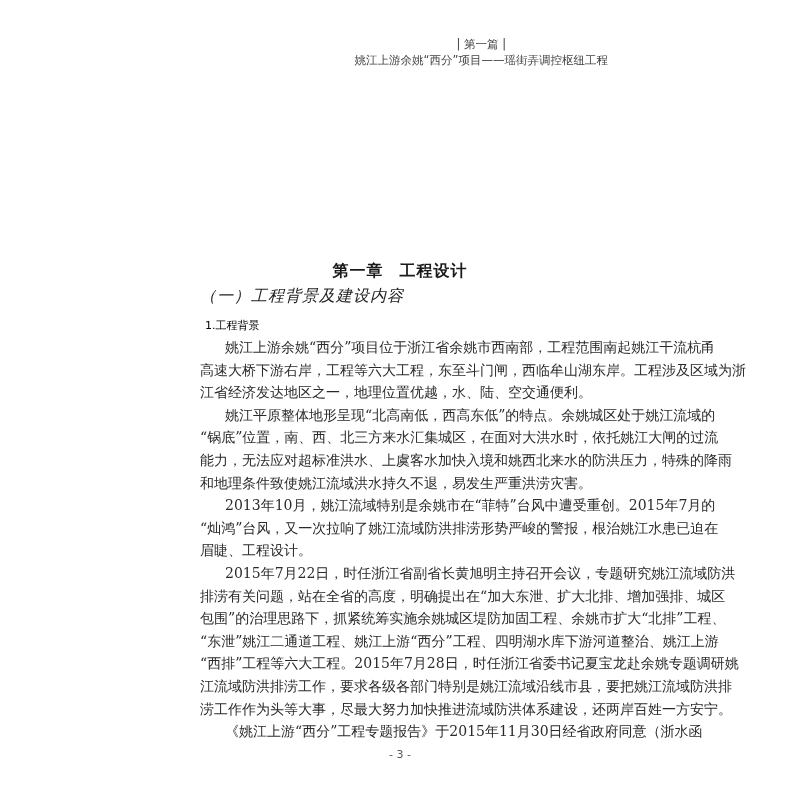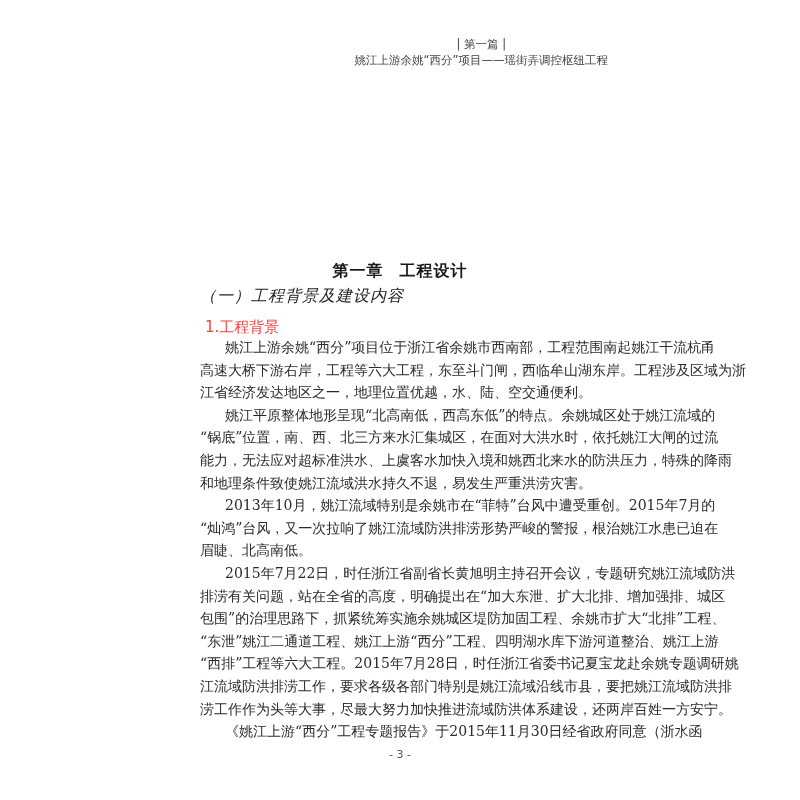--- a/index.html
+++ b/index.html
@@ -4,21 +4,21 @@
 <style>
   html, body { margin: 0; padding: 0; background: #ffffff; }
   body { width: 800px; height: 800px; position: relative; overflow: hidden; color: #222; }
   .page { position: absolute; left: 0; top: 0; width: 800px; height: 800px; }
   .running-head { position: absolute; right: 192px; top: 36px; text-align: right; font-family: "DejaVu Sans", sans-serif; font-size: 11.5px; color: #444; line-height: 16px; }
   .running-head .part { display: block; text-align: center; }
   .running-head .title { display: block; }
   .chapter-title { position: absolute; left: 0; width: 800px; top: 222px; text-align: center; font-family: "DejaVu Serif", serif; font-weight: bold; font-size: 16px; color: #1a1a1a; letter-spacing: 1px; margin-top: 39px; }
   .chapter-title span { margin: 0 8px; }
   .section-title { position: absolute; left: 200px; top: 286px; font-family: "DejaVu Sans", sans-serif; font-size: 16px; color: #222; letter-spacing: 1px; font-style: italic; }
-  .sub-title { position: absolute; left: 205px; top: 318px; font-family: "DejaVu Sans", sans-serif; font-size: 15px; color: #ef4444; }
+  .sub-title { position: absolute; left: 205px; top: 318px; font-family: "DejaVu Sans", sans-serif; font-size: 11px; color: #000000; }
   .body { position: absolute; left: 200px; top: 336px; width: 408px; font-family: "DejaVu Serif", serif; font-size: 14px; line-height: 22.6px; color: #2a2a2a; }
   .body .line { display: block; white-space: nowrap; text-align: justify; text-align-last: justify; height: 22.6px; }
   .body .line.indent { padding-left: 25px; }
   .body .line.last { text-align-last: left; }
   .page-number { position: absolute; left: 0; width: 800px; top: 748px; text-align: center; font-family: "DejaVu Sans", sans-serif; font-size: 11px; color: #555; }
 </style>
 </head>
 <body>
 
 <div class="page">
@@ -41,21 +41,21 @@
     <span class="line">高速大桥下游右岸，工程等六大工程，东至斗门闸，西临牟山湖东岸。工程涉及区域为浙</span>
     <span class="line last">江省经济发达地区之一，地理位置优越，水、陆、空交通便利。</span>
 
     <span class="line indent">姚江平原整体地形呈现“北高南低，西高东低”的特点。余姚城区处于姚江流域的</span>
     <span class="line">“锅底”位置，南、西、北三方来水汇集城区，在面对大洪水时，依托姚江大闸的过流</span>
     <span class="line">能力，无法应对超标准洪水、上虞客水加快入境和姚西北来水的防洪压力，特殊的降雨</span>
     <span class="line last">和地理条件致使姚江流域洪水持久不退，易发生严重洪涝灾害。</span>
 
     <span class="line indent">2013年10月，姚江流域特别是余姚市在“菲特”台风中遭受重创。2015年7月的</span>
     <span class="line">“灿鸿”台风，又一次拉响了姚江流域防洪排涝形势严峻的警报，根治姚江水患已迫在</span>
-    <span class="line last">眉睫、北高南低。</span>
+    <span class="line last">眉睫、工程设计。</span>
 
     <span class="line indent">2015年7月22日，时任浙江省副省长黄旭明主持召开会议，专题研究姚江流域防洪</span>
     <span class="line">排涝有关问题，站在全省的高度，明确提出在“加大东泄、扩大北排、增加强排、城区</span>
     <span class="line">包围”的治理思路下，抓紧统筹实施余姚城区堤防加固工程、余姚市扩大“北排”工程、</span>
     <span class="line">“东泄”姚江二通道工程、姚江上游“西分”工程、四明湖水库下游河道整治、姚江上游</span>
     <span class="line">“西排”工程等六大工程。2015年7月28日，时任浙江省委书记夏宝龙赴余姚专题调研姚</span>
     <span class="line">江流域防洪排涝工作，要求各级各部门特别是姚江流域沿线市县，要把姚江流域防洪排</span>
     <span class="line last">涝工作作为头等大事，尽最大努力加快推进流域防洪体系建设，还两岸百姓一方安宁。</span>
 
     <span class="line indent">《姚江上游“西分”工程专题报告》于2015年11月30日经省政府同意（浙水函</span>

